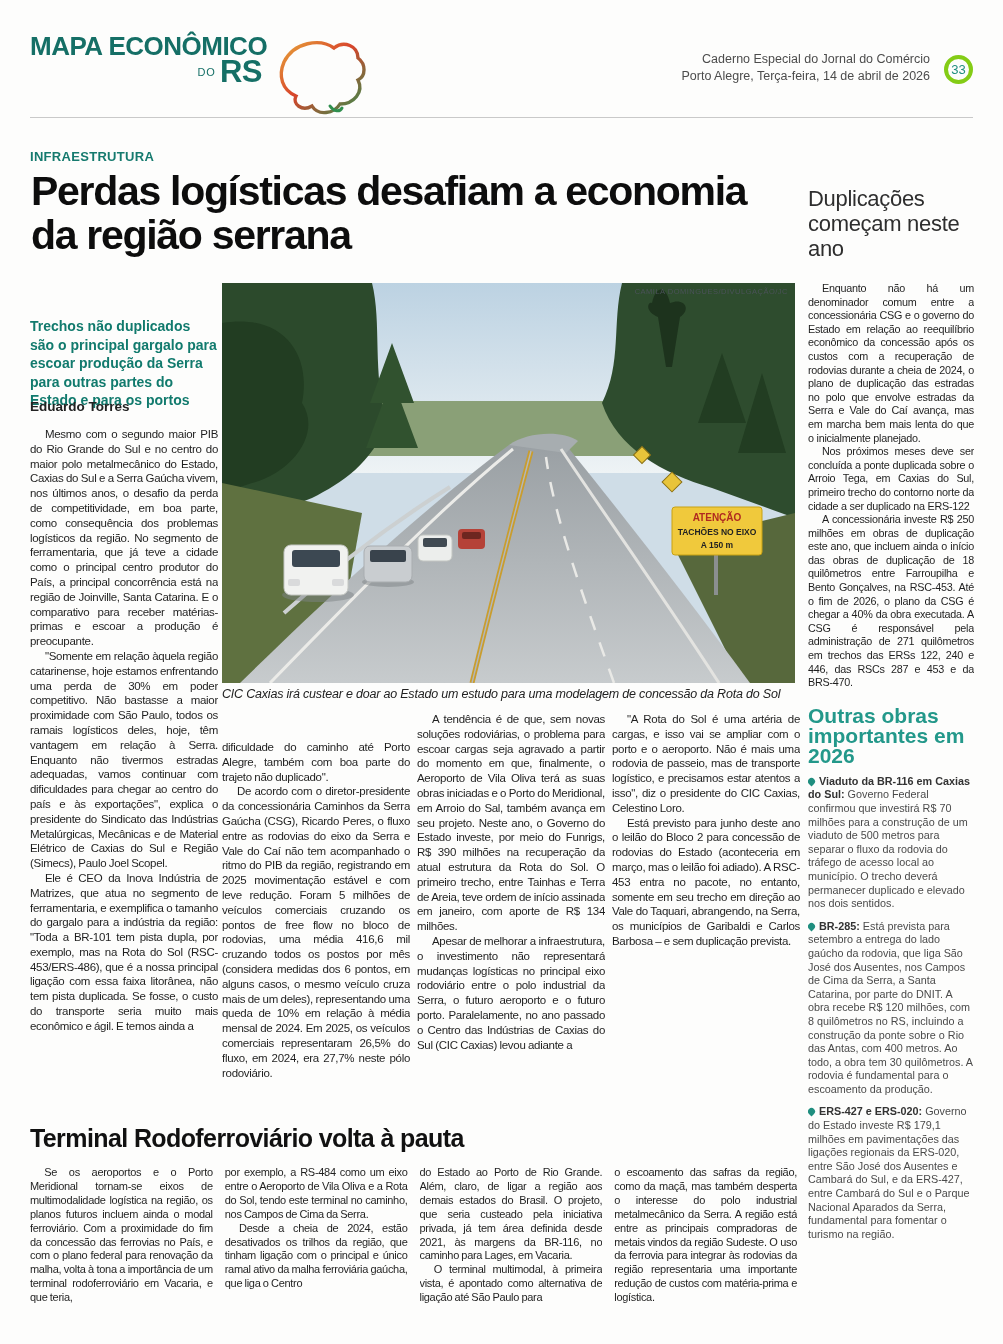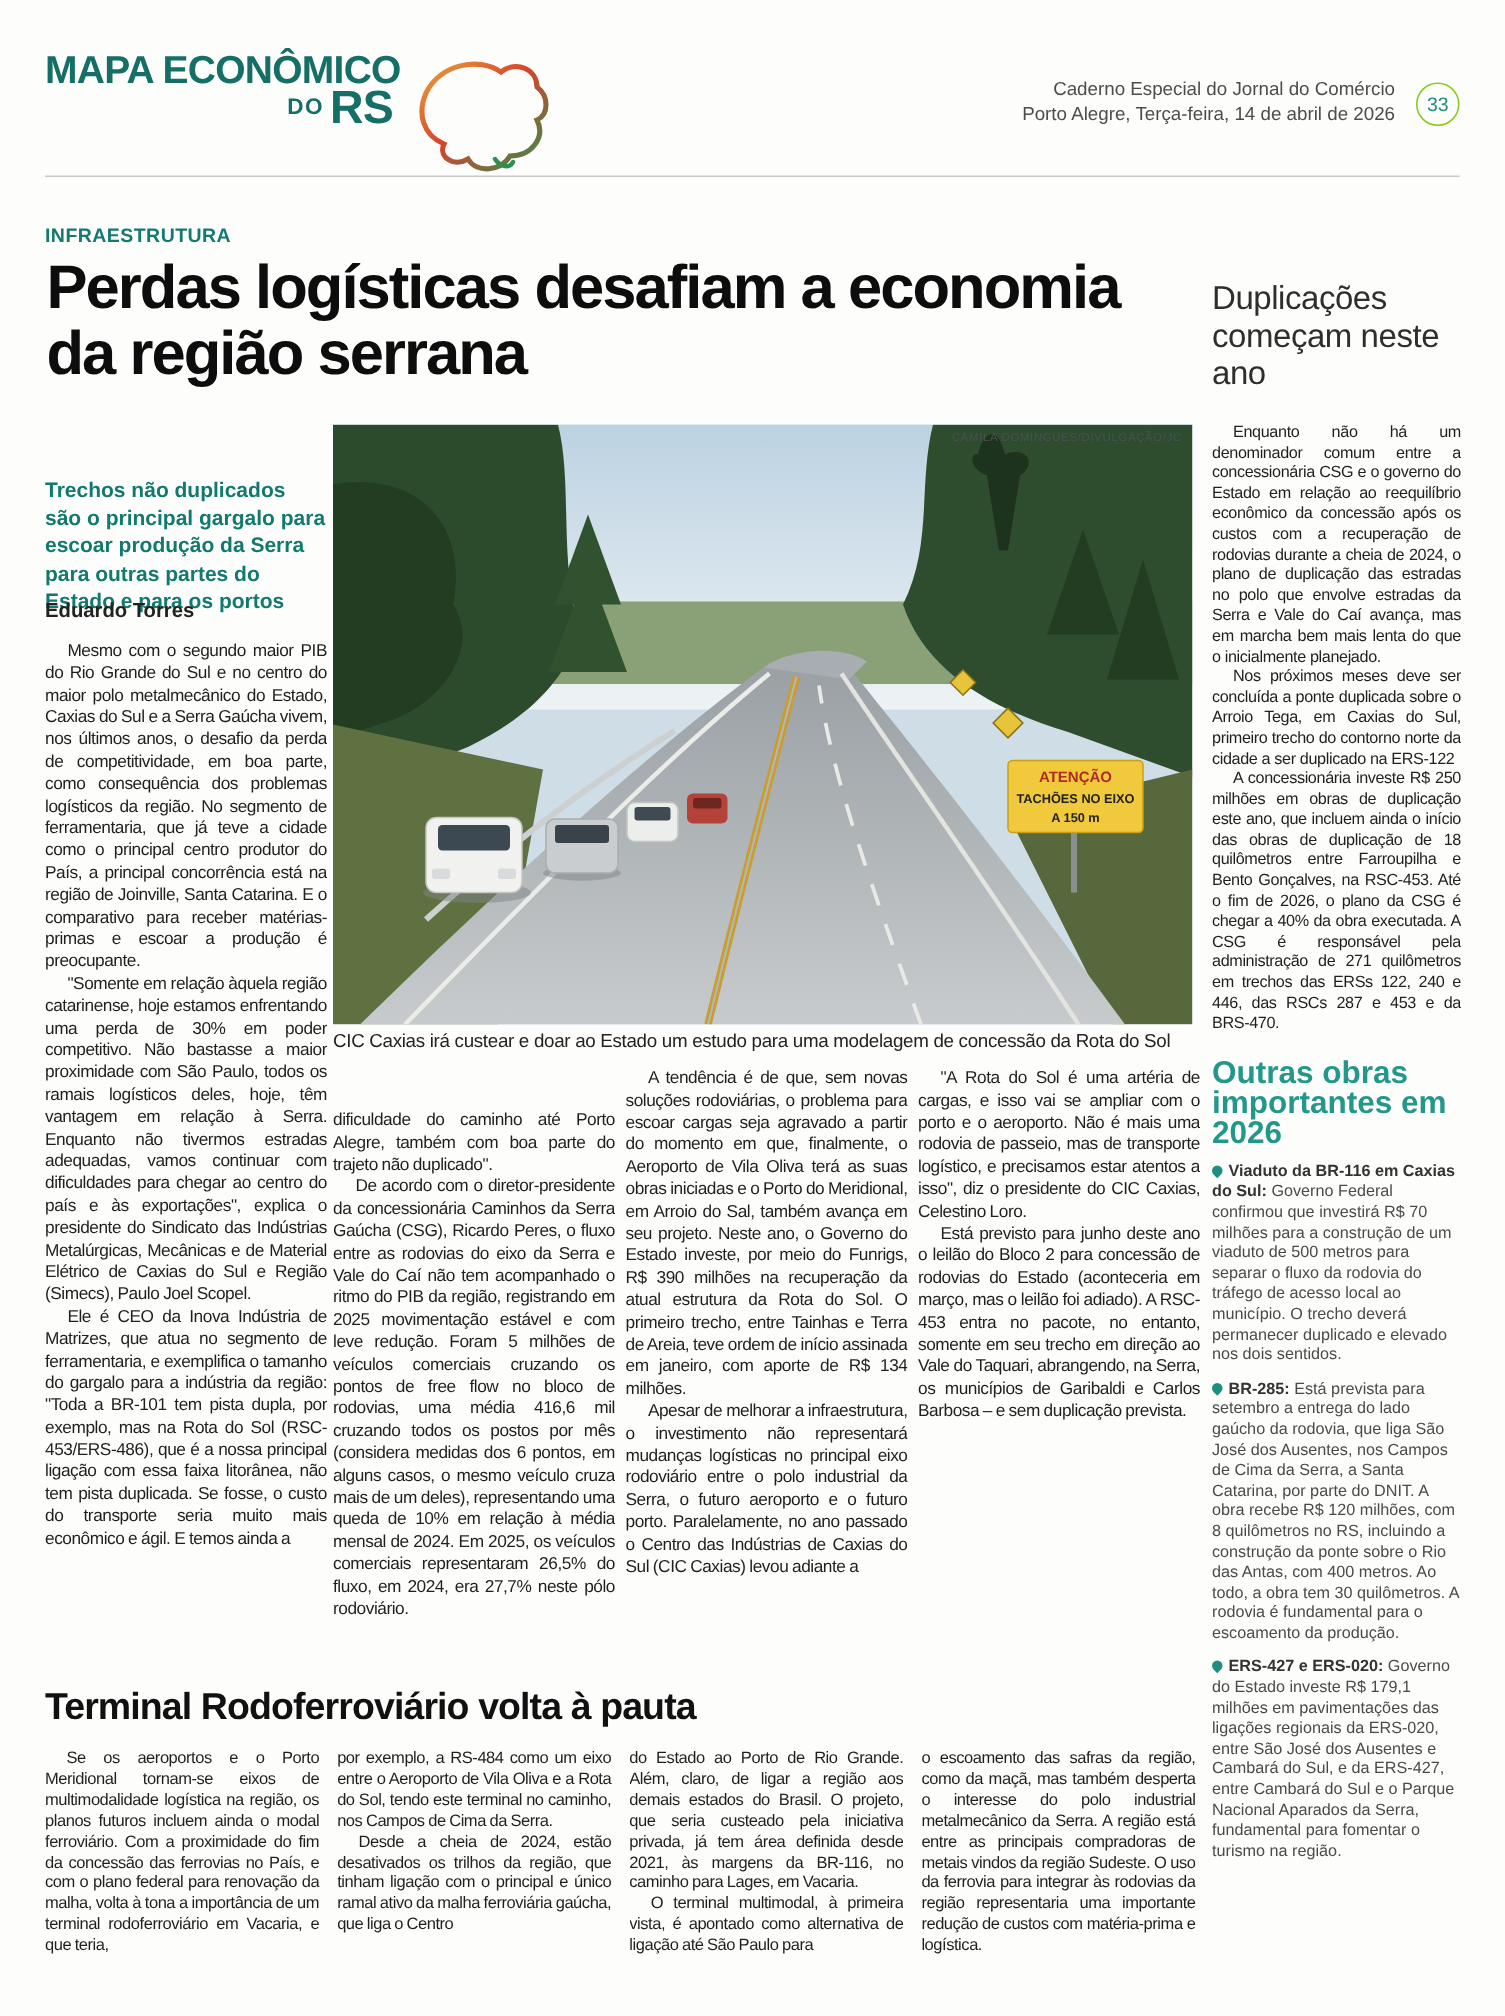--- a/index.html
+++ b/index.html
@@ -8,25 +8,25 @@
     width:1003px; height:1344px; position:relative; overflow:hidden;
     background:#fdfdfc; font-family:"Liberation Sans","DejaVu Sans",sans-serif;
     color:#1d1d1d; -webkit-font-smoothing:antialiased;
   }
   .abs { position:absolute; }
 
   
   .logo { left:30px; top:32px; width:310px; }
   .logo-line1 { color:#156f66; font-weight:700; font-size:26px; letter-spacing:-0.5px; line-height:28px; }
   .logo-line2 { color:#156f66; text-align:right; width:232px; margin-top:-3px; line-height:30px; }
-  .logo-line2 .do { font-size:15px; font-weight:700; letter-spacing:1px; vertical-align:6px; margin-right:4px; }
+  .logo-line2 .do { font-size:11px; font-weight:400; letter-spacing:1px; vertical-align:6px; margin-right:4px; }
   .logo-line2 .rs { font-size:31px; font-weight:800; letter-spacing:-0.5px; }
   .logo-map { left:270px; top:34px; }
   .header-right { left:610px; top:51px; width:320px; text-align:right; color:#4c4c4c; font-size:12.5px; line-height:17px; }
-  .page-circle { left:944px; top:55px; width:29px; height:29px; border:1px solid #84cc16; border-radius:50%;
+  .page-circle { left:944px; top:55px; width:29px; height:29px; border:4px solid #84cc16; border-radius:50%;
     color:#1f8e7f; font-size:13px; display:flex; align-items:center; justify-content:center; }
   .header-rule { left:30px; top:117px; width:943px; height:1px; background:#c9c9c9; }
 
   
   .kicker { left:30px; top:149px; color:#157a6e; font-size:13px; font-weight:700; letter-spacing:0.3px; }
   .headline { left:28px; top:166px; width:760px; color:#0d0d0d; font-size:41px; line-height:44px;
     font-weight:800; letter-spacing:-1.3px; }
   .standfirst { left:30px; top:289px; width:188px; height:102px; overflow:hidden; color:#117a6d;
     font-size:14px; line-height:18.5px; font-weight:700;margin-top:28px; }
   .byline { left:30px; top:399px; font-size:13.5px; font-weight:700; color:#222; }
@@ -36,21 +36,21 @@
     letter-spacing:-0.3px; word-spacing:-0.4px; color:#1f1f1f; hyphens:auto; }
   .bodycol p { margin:0; text-indent:1.3em; }
   .bodycol p.cont { text-indent:0;margin-top:28px; }
   .col1 { left:30px;  top:427px; height:699px; }
   .col2 { left:222px; top:712px; height:414px; }
   .col3 { left:417px; top:712px; height:414px; }
   .col4 { left:612px; top:712px; height:414px; }
 
   
   .photo { left:222px; top:283px; width:573px; height:400px; overflow:hidden; background:#cfdde7; }
-  .caption { left:222px; top:687px; width:573px; font-size:12.5px; color:#222;
+  .caption { left:222px; top:687px; width:573px; font-size:12.5px; font-style:italic; color:#222;
     letter-spacing:-0.2px; }
 
   
   .sidebar { left:808px; top:186px; width:166px; height:1152px; overflow:hidden; }
   .sb-title { font-size:22px; line-height:25px; font-weight:400; color:#2e2e2e; letter-spacing:-0.3px; }
   .sb-paras { margin-top:21px; font-size:10.8px; line-height:13.6px; text-align:justify;
     letter-spacing:-0.25px; color:#1f1f1f; hyphens:auto; }
   .sb-paras p { margin:0; text-indent:1.3em; }
   .sb-sub { margin-top:16px; color:#23988a; font-size:21px; line-height:20px; font-weight:700; }
   .sb-items { margin-top:8px; font-size:10.8px; line-height:13.6px; color:#4a4a4a; }

